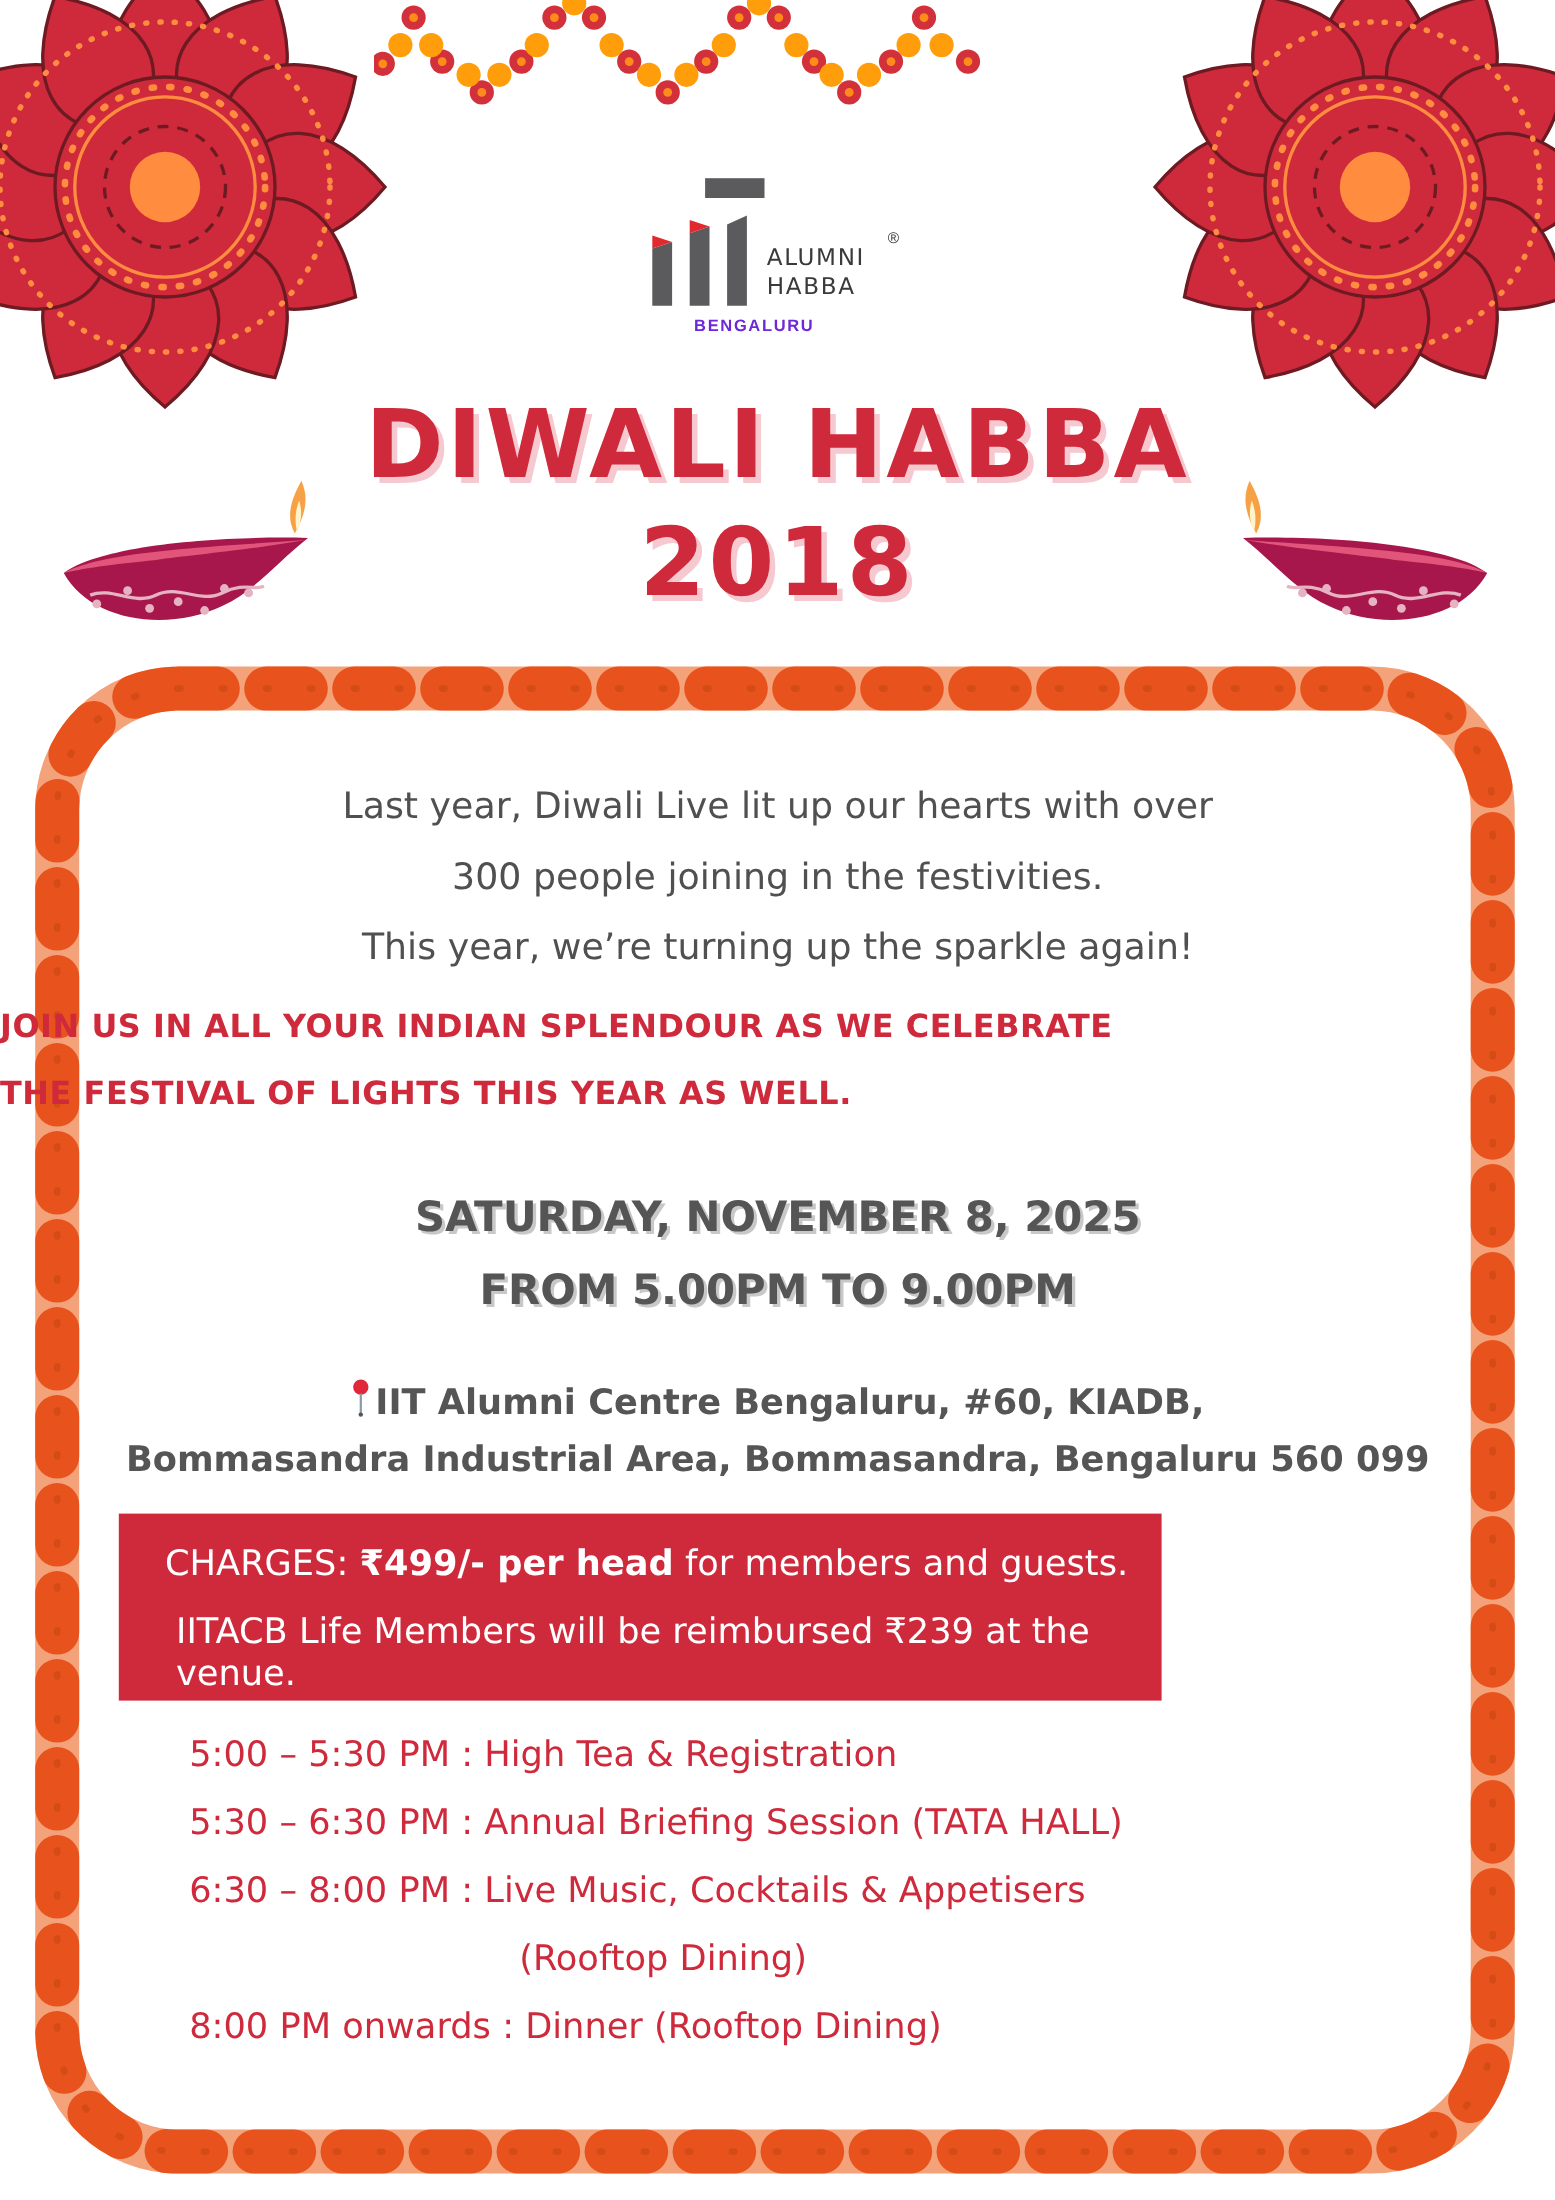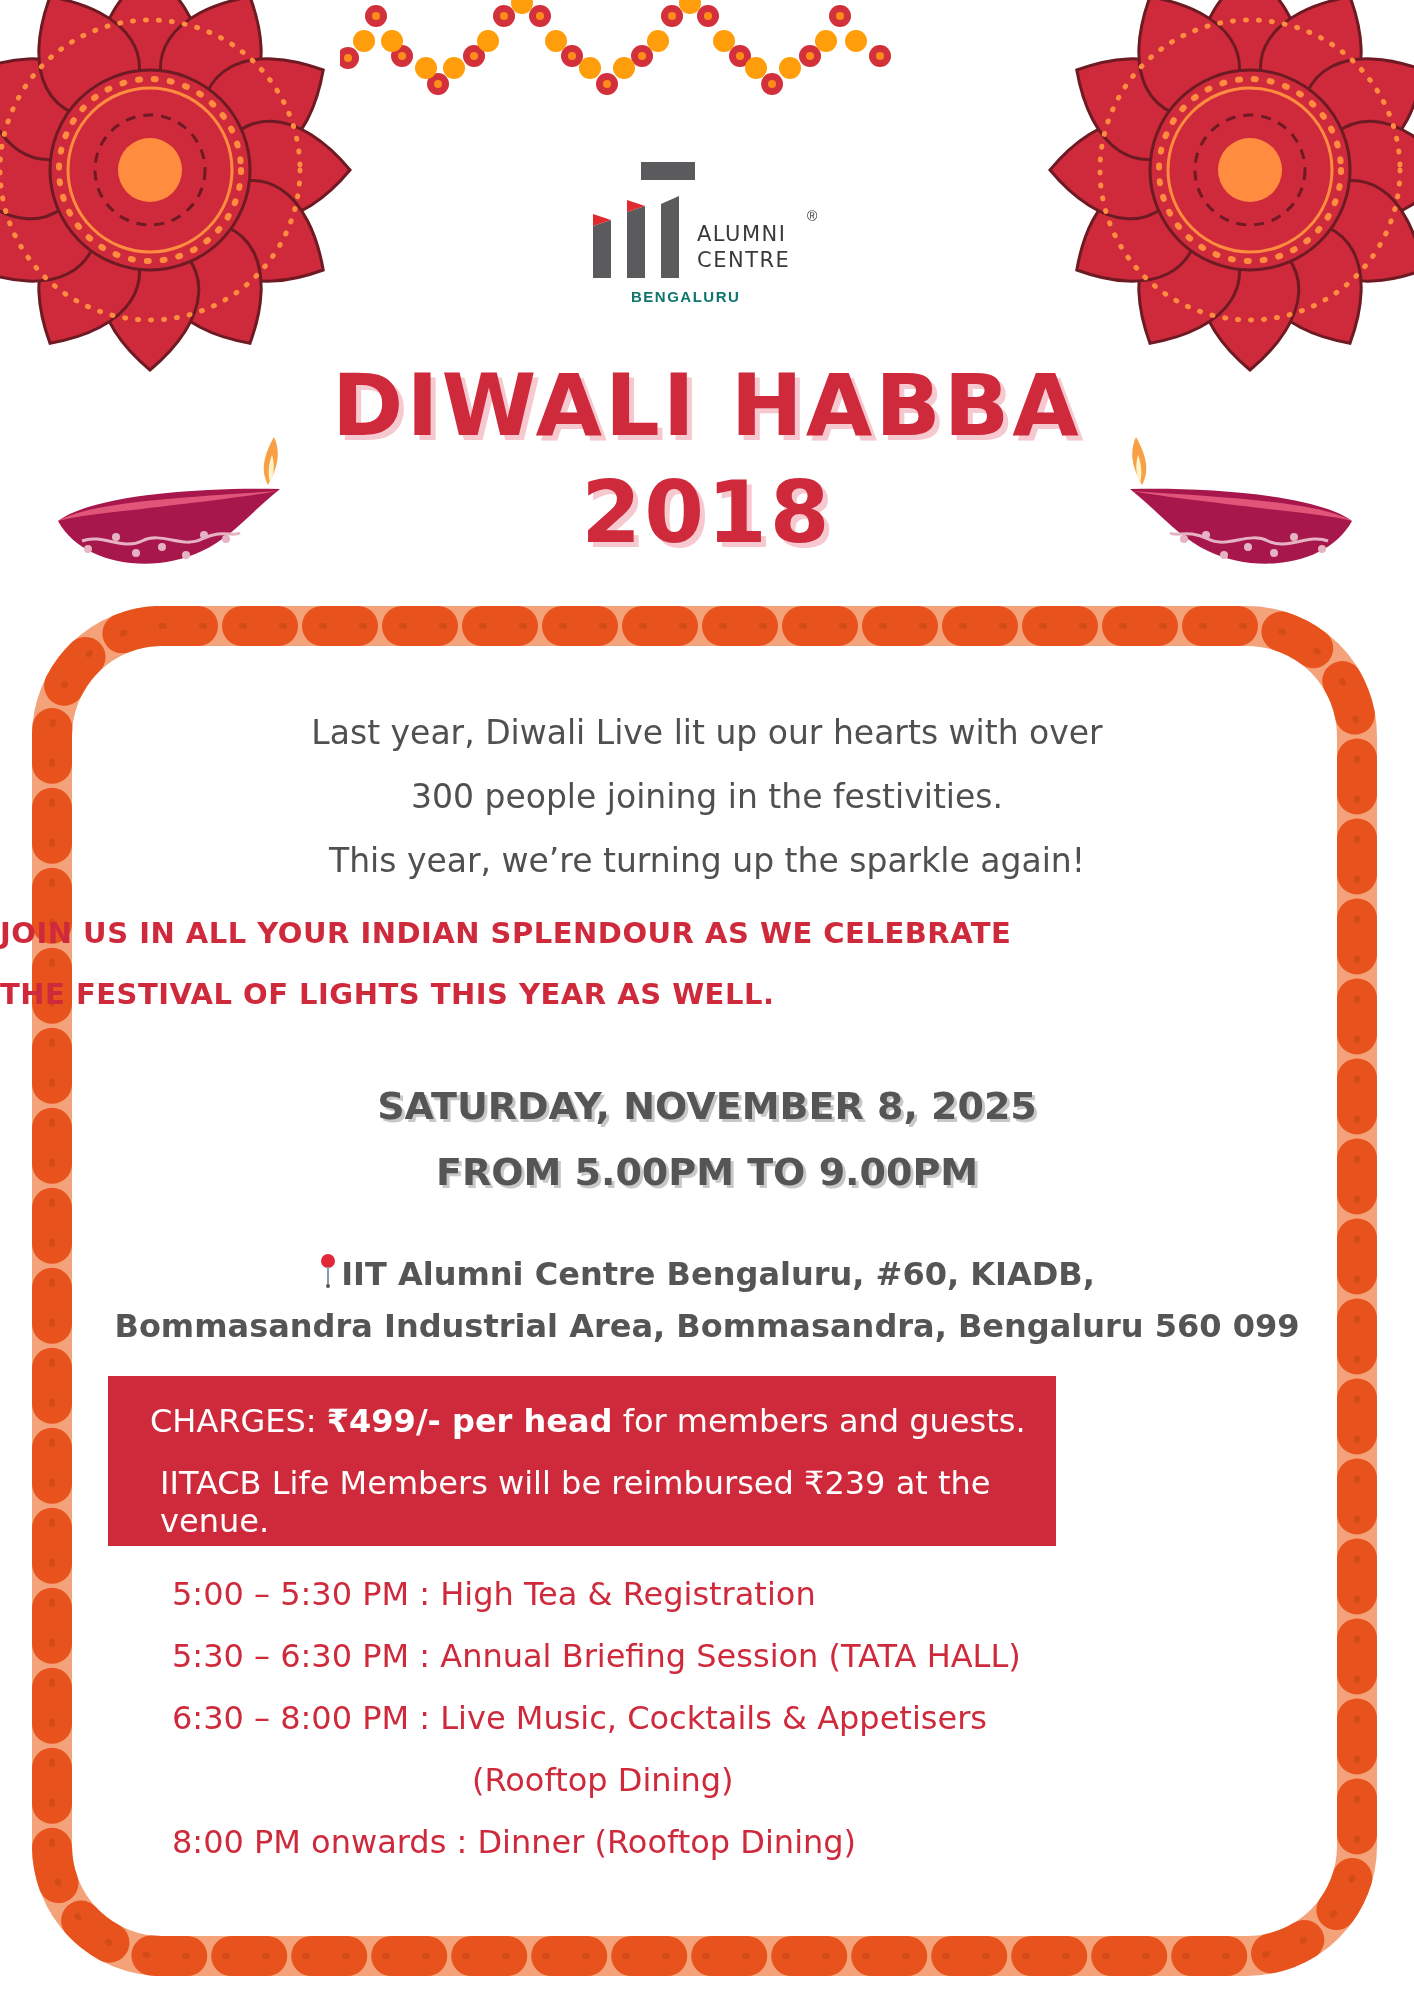--- a/index.html
+++ b/index.html
@@ -20,21 +20,21 @@
   .logo { position: absolute; left: 585px; top: 160px; width: 250px; height: 150px; }
   .logo-text-1, .logo-text-2 {
     position: absolute; left: 112px; font-family: "DejaVu Sans", sans-serif;
     font-size: 21px; letter-spacing: 1.5px; color: #3a3a3a;
   }
   .logo-text-1 { top: 62px; }
   .logo-text-2 { top: 88px; }
   .logo-reg { position: absolute; left: 222px; top: 48px; font-size: 14px; color: #333; }
   .logo-city {
     position: absolute; left: 46px; top: 128px; font-size: 15px; font-weight: bold;
-    color: #0f766e; letter-spacing: 1.5px;
+    color: #6d28d9; letter-spacing: 1.5px;
   }
 
   
   .title {
     position: absolute; left: 0; width: 1414px; text-align: center;
     font-family: "DejaVu Sans", sans-serif; font-weight: bold; color: #cf2a3c;
     text-shadow: 5px 5px 0 #f5c9cf; letter-spacing: 3px;
   }
   .title.l1 { top: 355px; font-size: 86px; }
   .title.l2 { top: 462px; font-size: 86px; }
@@ -209,21 +209,21 @@
 <div class="logo">
   <svg class="abs" style="left:0;top:0" width="110" height="125" viewBox="0 0 110 125">
     <rect x="56" y="2" width="72" height="18" fill="#5b5b5d"></rect>
     <polygon points="8,66 26,60 26,118 8,118" fill="#5b5b5d"></polygon>
     <polygon points="8,54 26,60 8,66" fill="#e02a2e"></polygon>
     <polygon points="42,52 60,46 60,118 42,118" fill="#5b5b5d"></polygon>
     <polygon points="42,40 60,46 42,52" fill="#e02a2e"></polygon>
     <polygon points="76,44 94,36 94,118 76,118" fill="#5b5b5d"></polygon>
   </svg>
   <span class="logo-text-1">ALUMNI</span>
-  <span class="logo-text-2">CENTRE</span>
+  <span class="logo-text-2">HABBA</span>
   <span class="logo-reg">®</span>
   <span class="logo-city">BENGALURU</span>
 </div>
 
 <div class="title l1">DIWALI HABBA</div>
 <div class="title l2">2018</div>
 
 <svg class="diya left" viewBox="0 0 230 160">
   <g>
     <path d="M222,12 C212,30 208,45 216,60 C224,45 230,30 222,12Z" fill="#f7a046"></path>

